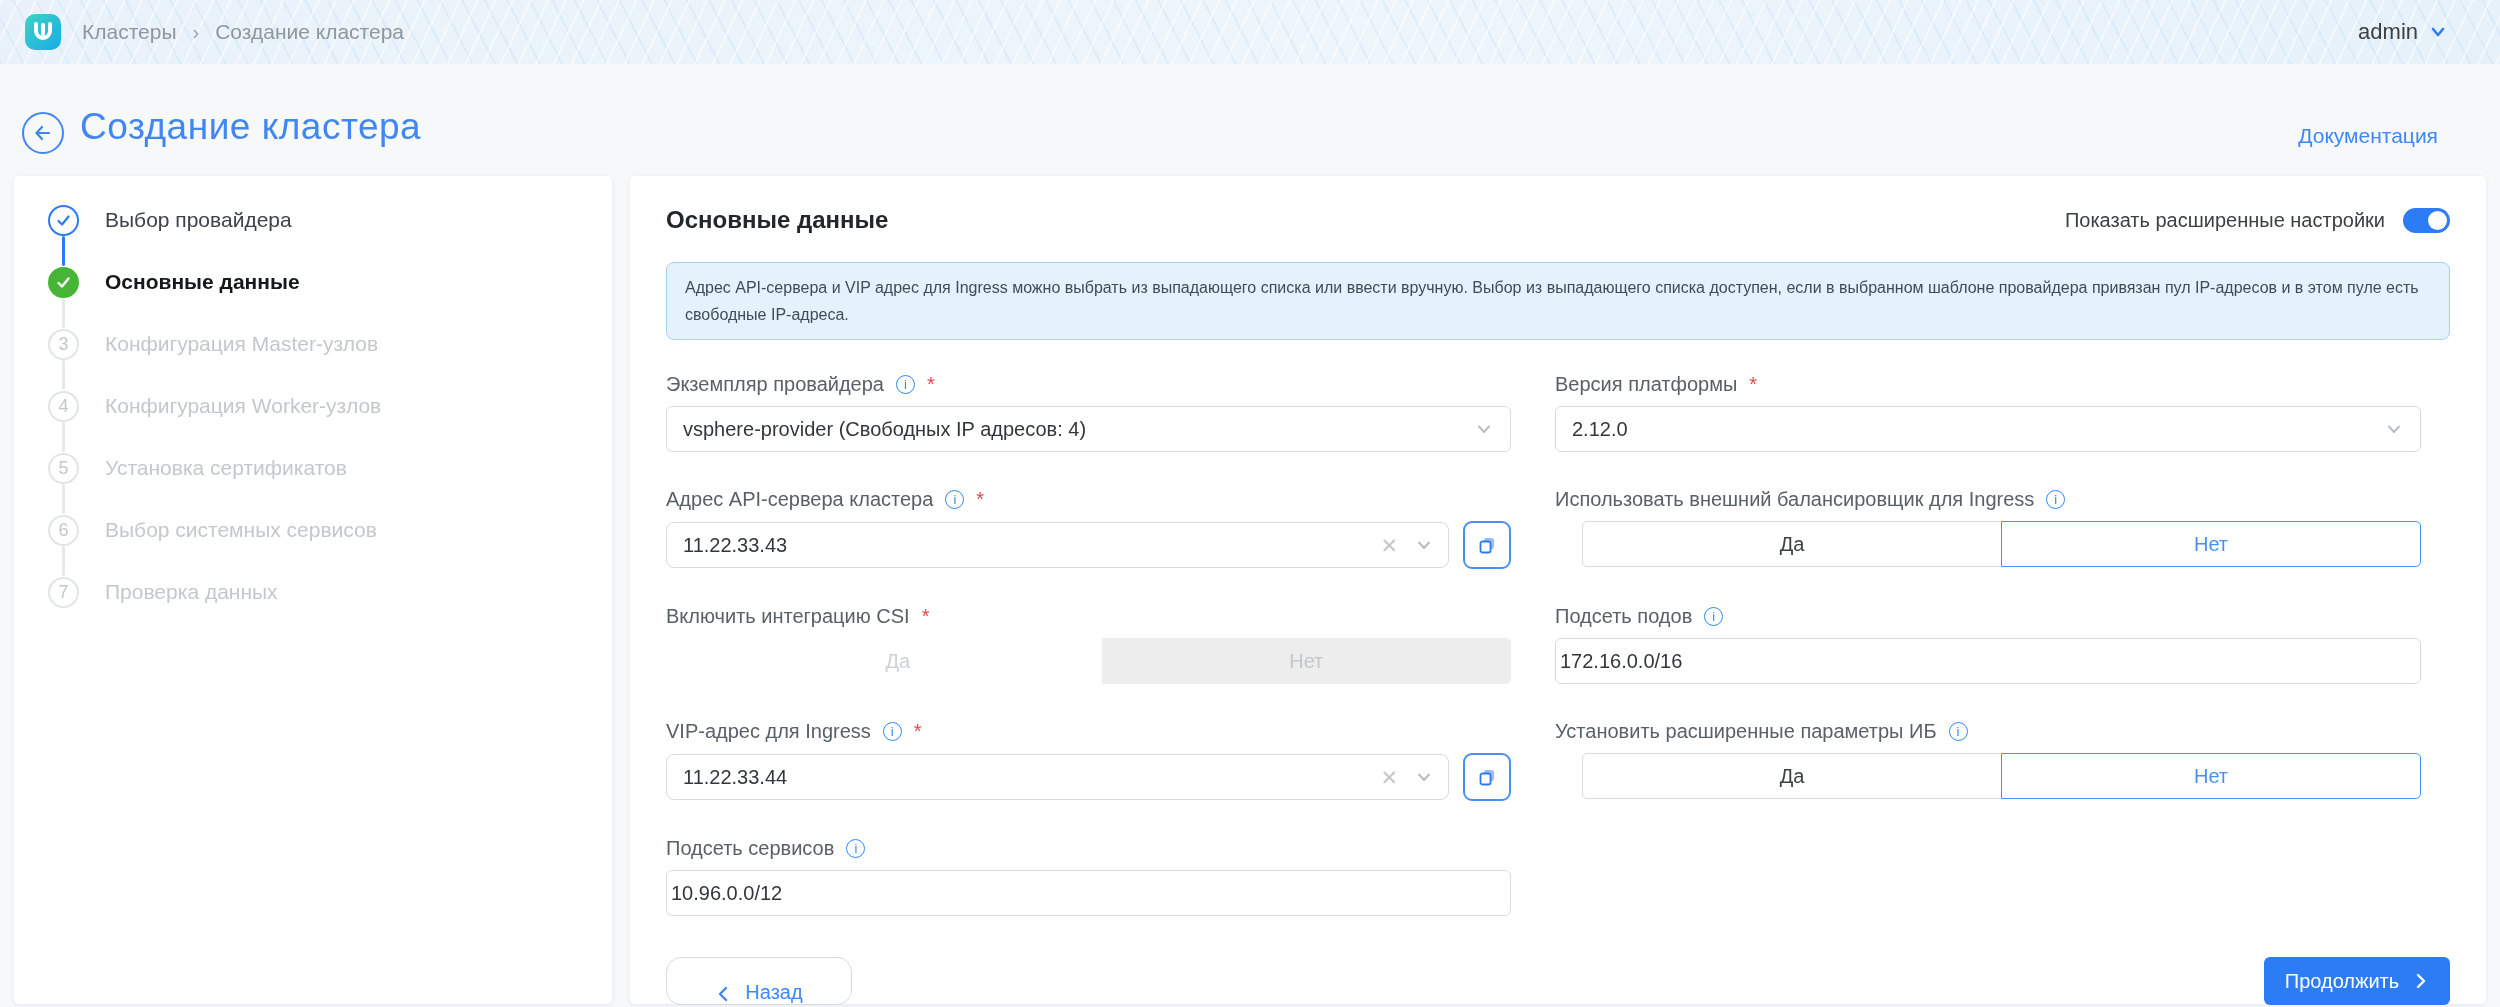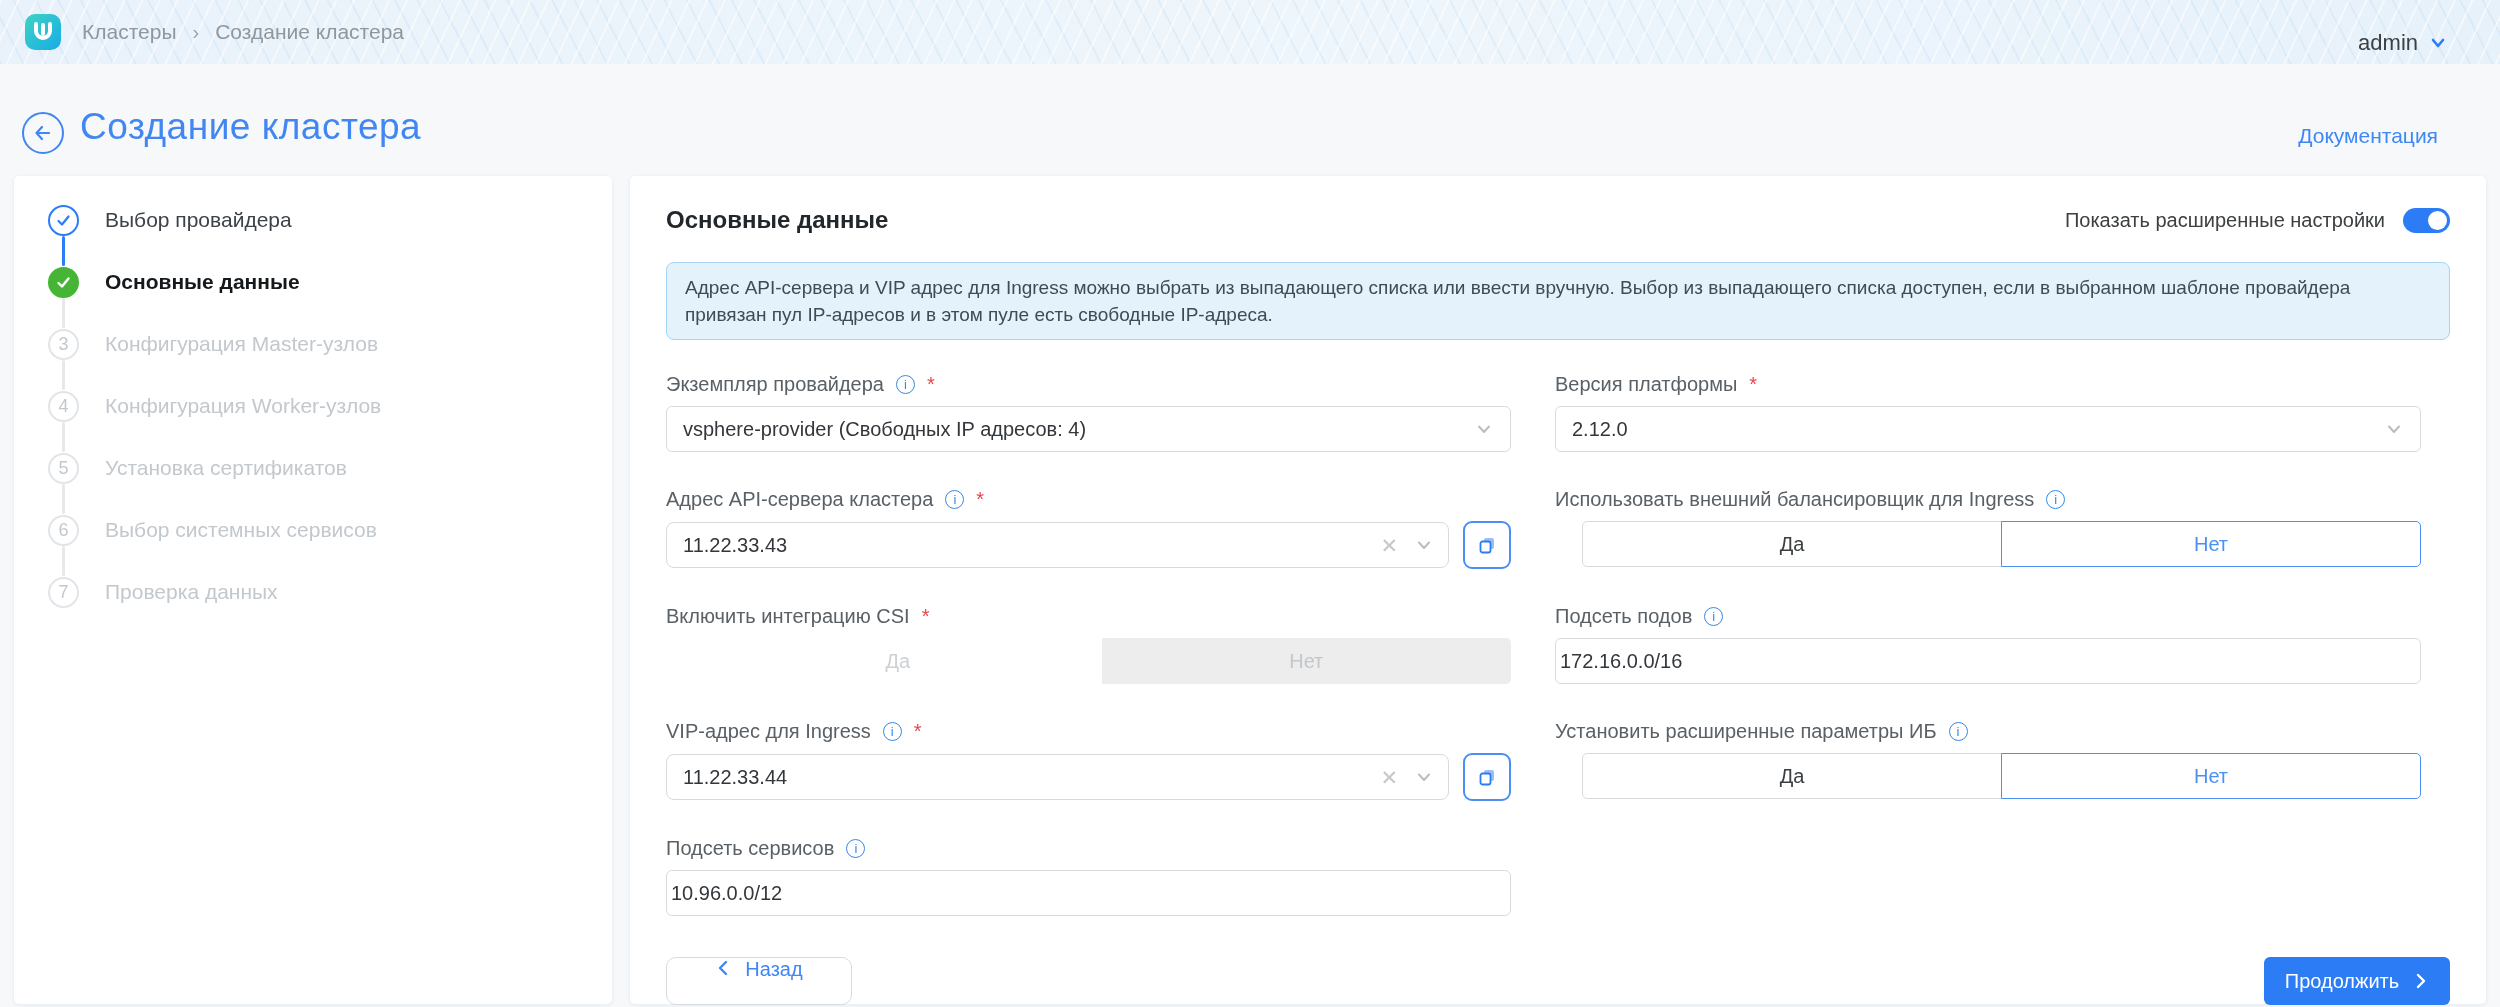--- a/index.html
+++ b/index.html
@@ -17,21 +17,21 @@
     background:
       repeating-linear-gradient(115deg, rgba(255,255,255,.5) 0 2px, transparent 2px 16px),
       repeating-linear-gradient(63deg, rgba(173,210,240,.22) 0 2px, transparent 2px 20px),
       linear-gradient(90deg,#e9f2fa,#eef6fc 55%, #e7f1fa);
     display:flex; align-items:center;
   }
   .logo { width:38px; height:38px; margin-left:24px; flex:0 0 auto; }
   .breadcrumb { display:flex; align-items:center; gap:16px; margin-left:20px; font-size:21px; color:#8f979e; }
   .crumb-sep { color:#9aa2a9; font-size:20px; }
   .crumb-link { cursor:pointer; }
-  .user-menu { position:absolute; right:52px; top:11px; height:64px; display:flex; align-items:center; gap:10px; font-size:22px; color:#3c4043; cursor:pointer; }
+  .user-menu { position:absolute; right:52px; top:0; height:64px; display:flex; align-items:center; gap:10px; font-size:22px; color:#3c4043; cursor:pointer; }
   
   .back-btn {
     position:absolute; left:22px; top:112px; width:42px; height:42px; border-radius:50%;
     border:2px solid #4186f1; color:#4186f1; display:flex; align-items:center; justify-content:center;
     background:transparent; cursor:pointer;
   }
   .page-title { position:absolute; left:80px; top:106px; font-size:37px; color:#4186f1; font-weight:400; letter-spacing:.5px; }
   .doc-link { position:absolute; right:62px; top:124px; font-size:21px; color:#3f87f5; cursor:pointer; }
   
   .card { position:absolute; background:#fff; border-radius:5px; box-shadow:0 1px 4px rgba(40,60,90,.08); }
@@ -50,21 +50,21 @@
   .connector.blue { background:#2b7cf5; }
   
   .panel-head { display:flex; justify-content:space-between; align-items:center; }
   .panel-title { font-size:24px; font-weight:700; color:#22272b; }
   .adv-toggle { display:flex; align-items:center; gap:18px; font-size:20px; color:#3c4043; }
   .toggle { width:47px; height:25px; border-radius:13px; background:#2b7cf5; position:relative; cursor:pointer; flex:0 0 auto; }
   .toggle .knob { position:absolute; right:3px; top:3px; width:19px; height:19px; border-radius:50%; background:#fff; }
   
   .infobox {
     margin-top:28px; border:1px solid #a6d3f3; background:#e4f2fc; border-radius:8px;
-    padding:11px 18px; font-size:19px; line-height:27px; color:#3f4c58; width:1784px;
+    padding:11px 18px; font-size:16px; line-height:27px; color:#3f4c58; width:1784px;
   }
   
   .form-grid { margin-top:32px; display:grid; grid-template-columns:845px 866px; column-gap:44px; }
   .field { margin-bottom:35px; }
   .field-label { font-size:20px; color:#596066; margin-bottom:10px; display:flex; align-items:center; gap:12px; min-height:24px; }
   .req { color:#e5484d; font-size:20px; line-height:1; }
   .info-i {
     width:19px; height:19px; border:1.5px solid #2f8af0; border-radius:50%; color:#2f8af0;
     font-size:13px; line-height:1; display:inline-flex; align-items:center; justify-content:center;
     font-style:normal; cursor:pointer; flex:0 0 auto;
@@ -90,22 +90,22 @@
   }
   .seg + .seg { margin-left:-1px; }
   .seg:first-child { border-radius:5px 0 0 5px; }
   .seg:last-child { border-radius:0 5px 5px 0; }
   .seg.sel { border-color:#4a90f4; color:#4a90f4; position:relative; z-index:1; }
   .segment.disabled .seg { border:none; color:#cdd1d5; cursor:default; }
   .segment.disabled .seg.no-side { background:#ededee; color:#c2c7cb; }
   
   .actions { display:flex; justify-content:space-between; margin-top:6px; }
   .btn-back {
-    width:186px; height:48px; border:1px solid #d8dbde; border-radius:10px; background:#fff;
-    color:#3f87f5; font-size:20px; display:flex; align-items:flex-start; justify-content:center; gap:14px; cursor:pointer; font-family:inherit;
+    width:186px; height:48px; border:1px solid #d8dbde; border-radius:15px; background:#fff;
+    color:#3f87f5; font-size:20px; display:flex; align-items:flex-end; justify-content:center; gap:14px; cursor:pointer; font-family:inherit;
   }
   .btn-continue {
     width:186px; height:48px; border:none; border-radius:6px; background:#2b7cf5;
     color:#fff; font-size:20px; display:flex; align-items:center; justify-content:center; gap:14px; cursor:pointer; font-family:inherit;
   }
   .chev-icon { flex:0 0 auto; display:inline-flex; }
 </style>
 </head>
 <body>
 

